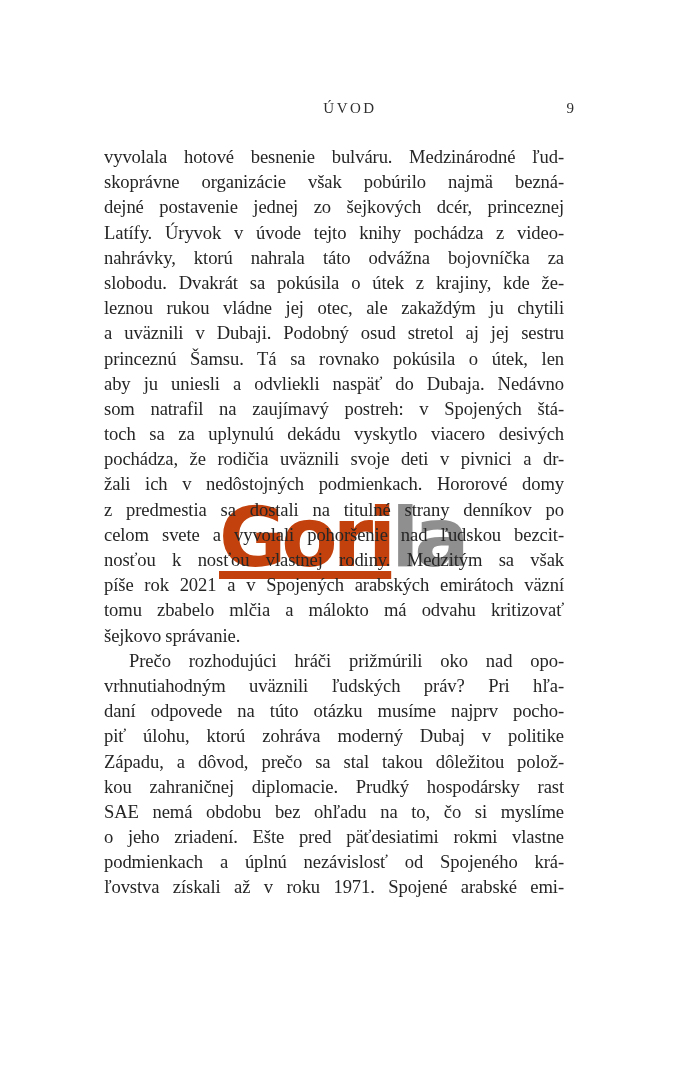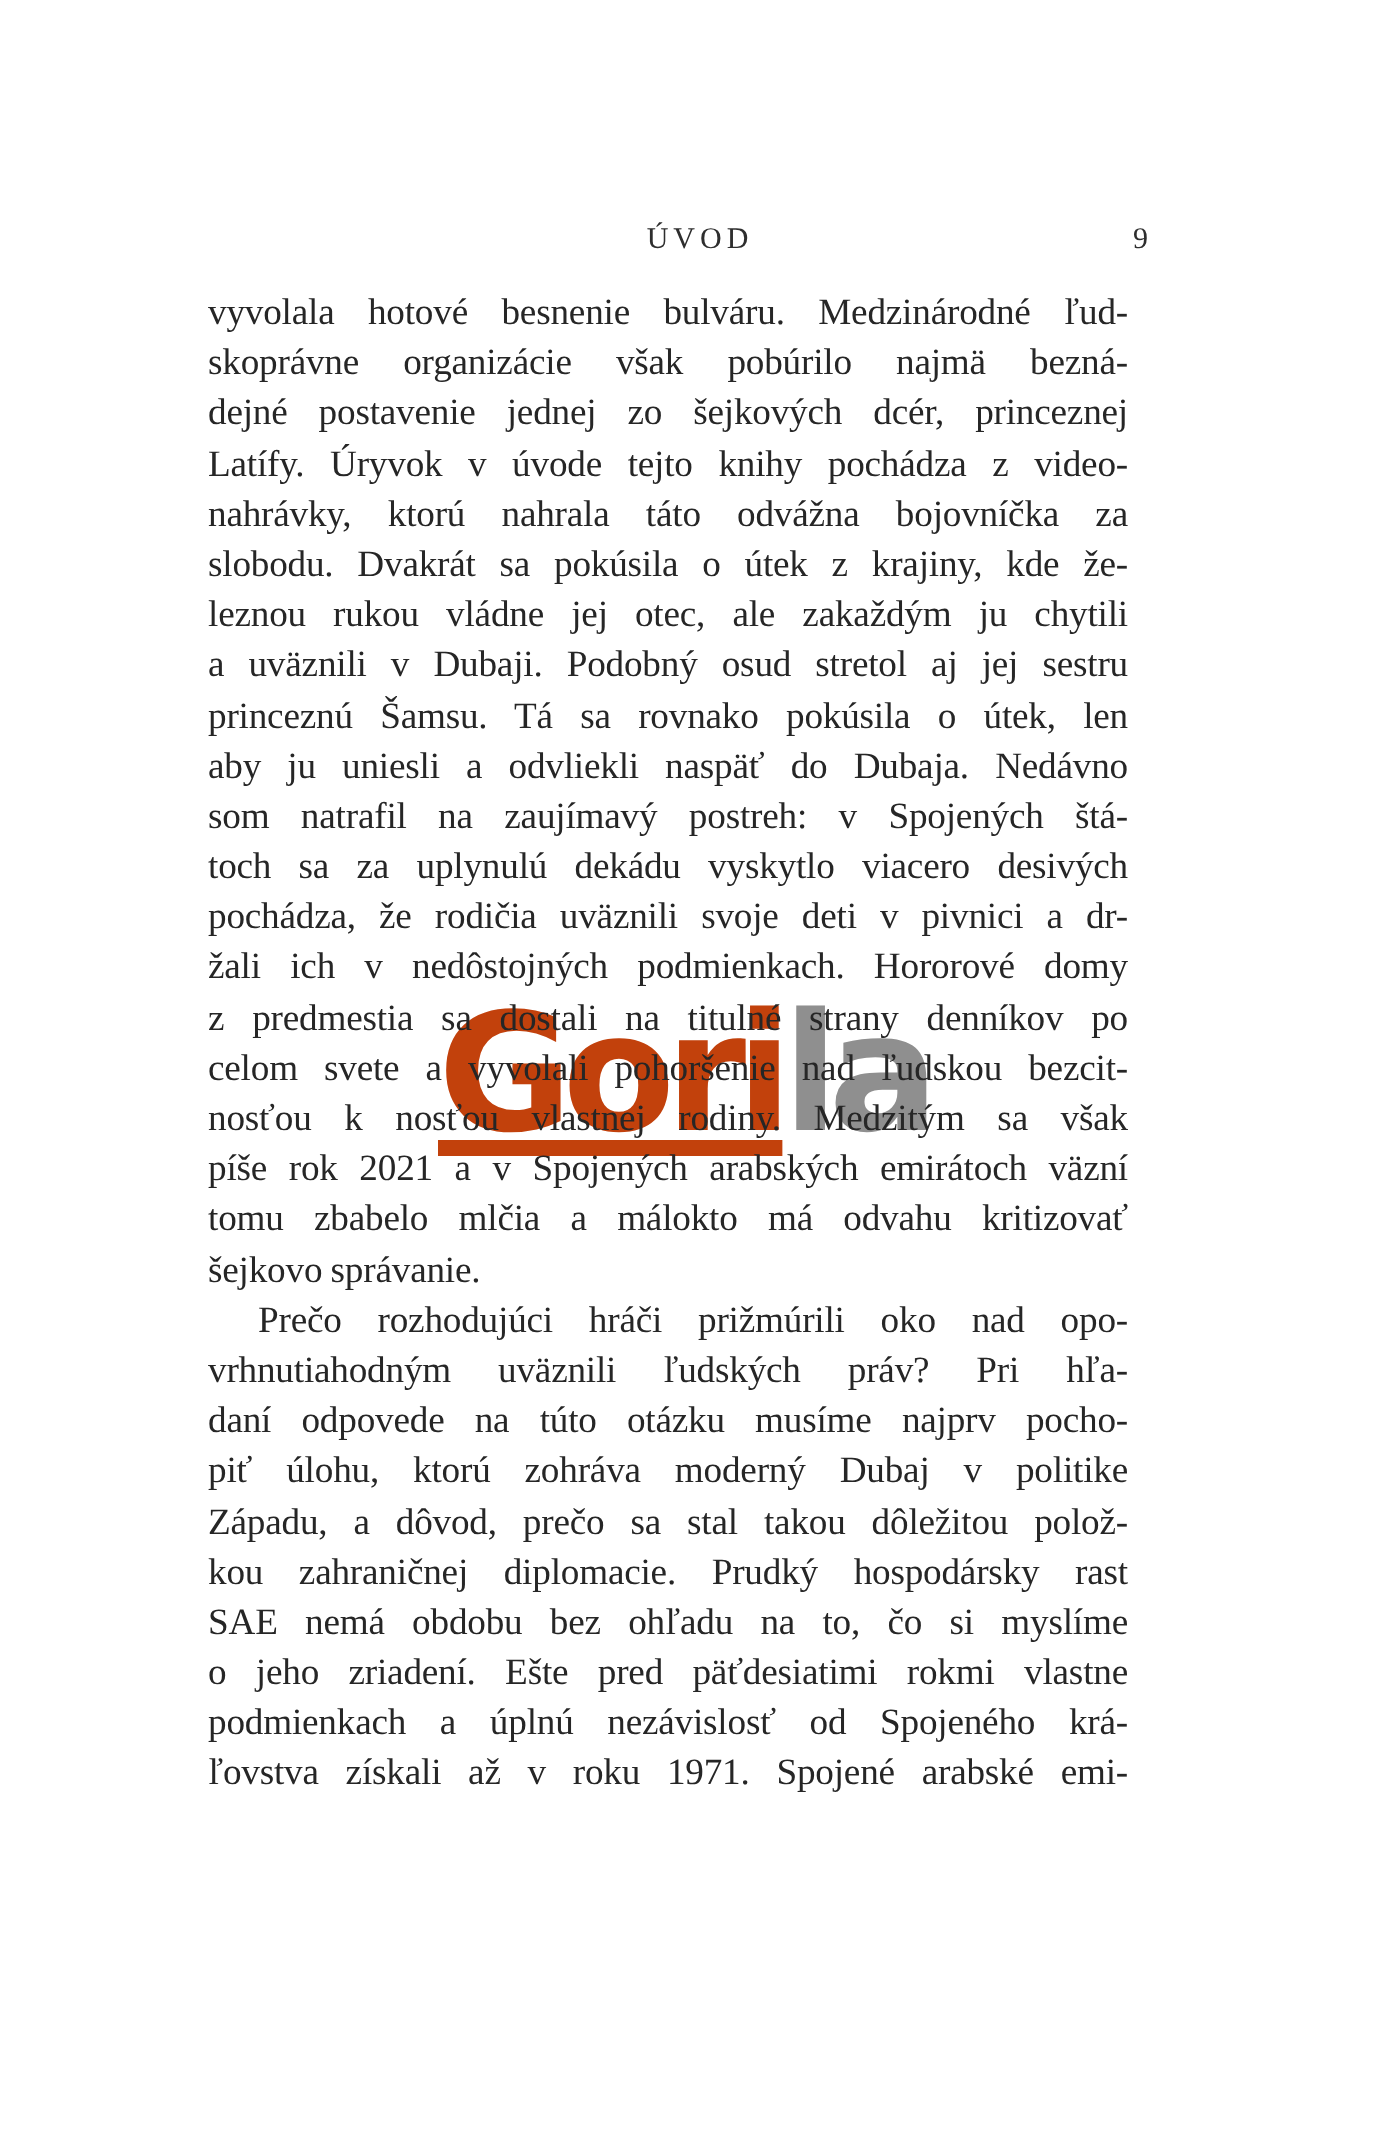--- a/index.html
+++ b/index.html
@@ -14,21 +14,20 @@
     overflow: hidden;
   }
   .running-header {
     position: absolute;
     top: 100px;
     left: 120px;
     width: 460px;
     height: 20px;
     font-size: 15px;
     color: #2e2e2e;
-    margin-top: 12px;
   }
   .header-title {
     position: absolute;
     left: 0; right: 0;
     text-align: center;
     letter-spacing: 2.5px;
   }
   .page-number {
     position: absolute;
     right: 6px;

